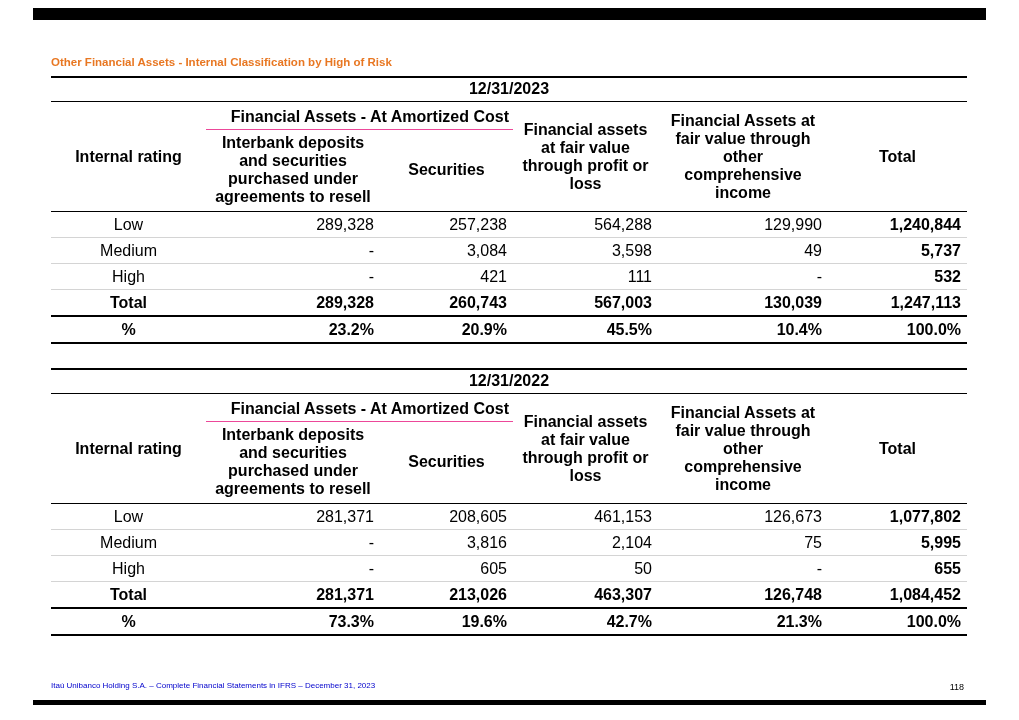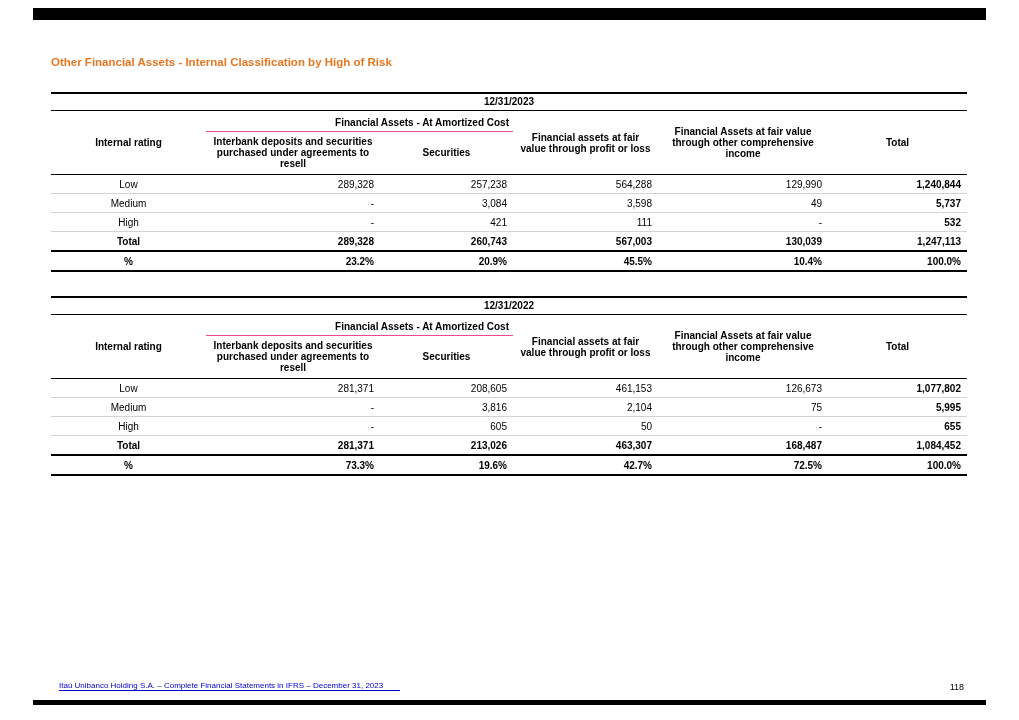--- a/index.html
+++ b/index.html
@@ -24,22 +24,21 @@
     position: absolute; left: 51px; top: 56px;
     font-size: 11.5px; font-weight: bold; color: #E87722;
   }
   .tables-area { position: absolute; left: 51px; top: 76px; width: 916px; }
   .table-block + .table-block { margin-top: 24px; }
 
   table.risk {
     border-collapse: collapse;
     width: 916px;
     table-layout: fixed;
-    font-size: 10px;
-    margin-top: 16px;
+    font-size: 16px;
   }
   col.c1 { width: 155px; }
   col.c2 { width: 174px; }
   col.c3 { width: 133px; }
   col.c4 { width: 145px; }
   col.c5 { width: 170px; }
   col.c6 { width: 139px; }
 
   th.date-cell {
     border-top: 2.5px solid #000;
@@ -66,25 +65,25 @@
   tbody td:last-child { font-weight: bold; }
   tbody tr { border-bottom: 1px solid #d4d4d4; }
   tbody tr.total { border-top: 1px solid #000; border-bottom: 2px solid #000; font-weight: bold; }
   tbody tr.percent { border-bottom: 2.5px solid #000; font-weight: bold; }
 
   .footnote {
     position: absolute; left: 48px; top: 540px;
     font-size: 12px; color: #1a1a1a;
   }
   .footer-left {
-    position: absolute; left: 59px; top: 681px;
+    position: absolute; left: 51px; top: 681px;
     width: 341px;
     font-size: 8px; color: #0000CC;
     border-bottom: 1.5px solid #0000CC;
-    padding-bottom: 0;
+    padding-bottom: 14px;
     white-space: nowrap; overflow: hidden;
   }
   .page-num {
     position: absolute; right: 55px; top: 682px;
     font-size: 9px; color: #000;
   }
 </style>
 </head>
 <body>
 
@@ -216,29 +215,29 @@
               <td>605</td>
               <td>50</td>
               <td>-</td>
               <td>655</td>
             </tr>
             <tr class="total">
               <td class="label">Total</td>
               <td>281,371</td>
               <td>213,026</td>
               <td>463,307</td>
-              <td>168,487</td>
+              <td>126,748</td>
               <td>1,084,452</td>
             </tr>
             <tr class="percent">
               <td class="label">%</td>
               <td>73.3%</td>
               <td>19.6%</td>
               <td>42.7%</td>
-              <td>72.5%</td>
+              <td>21.3%</td>
               <td>100.0%</td>
             </tr>
           </tbody>
       </table>
     </div>
 
   </div>
 
 
   <div class="footer-left">Itaú Unibanco Holding S.A. – Complete Financial Statements in IFRS – December 31, 2023</div>

